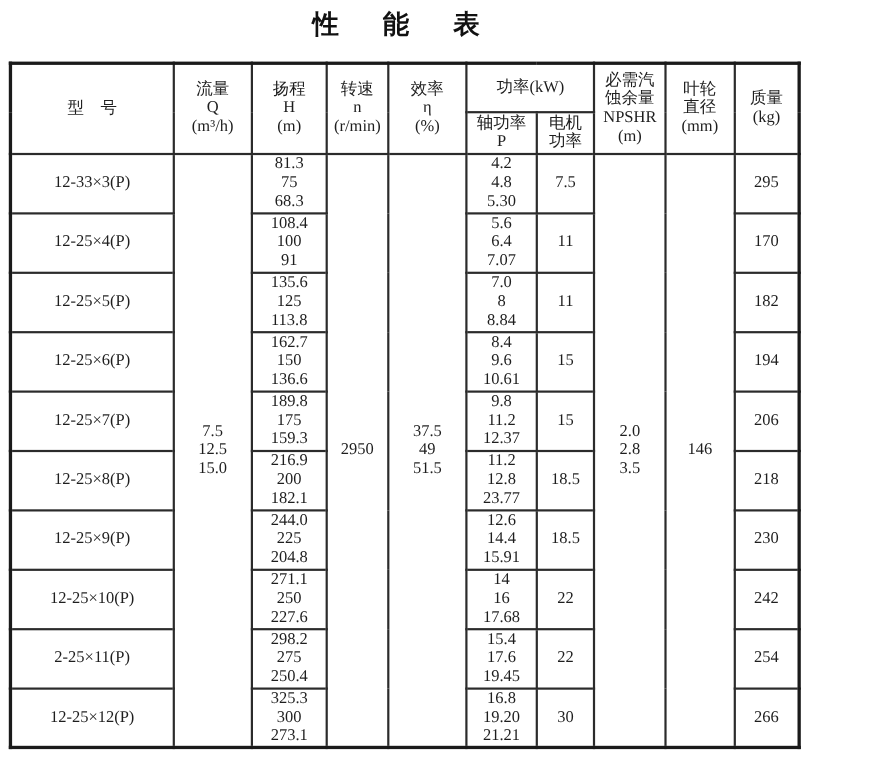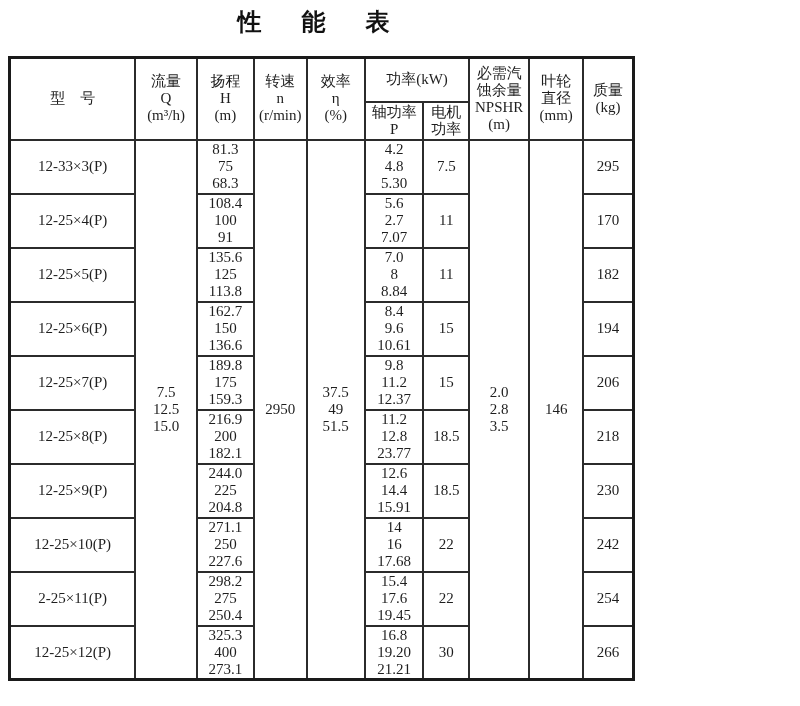--- a/index.html
+++ b/index.html
@@ -2,21 +2,21 @@
 <html><head>
 <meta charset="utf-8">
 <style>
   html, body {
     margin: 0;
     padding: 0;
     background: #ffffff;
     width: 800px;
   }
   .page {
-    width: 635px;
+    width: 728px;
     height: 706px;
     position: relative;
     font-family: "Liberation Serif", "DejaVu Serif", serif;
   }
   .title {
     text-align: center;
     font-family: "Liberation Sans", "DejaVu Sans", sans-serif;
     font-weight: bold;
     font-size: 24px;
     color: #111111;
@@ -158,21 +158,21 @@
 
     <tr>
       <td class="red model">12-25×4(P)</td>
       <td class="blk">
         <div class="ln">108.4</div>
         <div class="ln">100</div>
         <div class="ln">91</div>
       </td>
       <td class="red">
         <div class="ln">5.6</div>
-        <div class="ln">2.7</div>
+        <div class="ln">6.4</div>
         <div class="ln">7.07</div>
       </td>
       <td class="red">11</td>
       <td class="red">170</td>
     </tr>
 
     <tr>
       <td class="red model">12-25×5(P)</td>
       <td class="blk">
         <div class="ln">135.6</div>
@@ -281,21 +281,21 @@
         <div class="ln">19.45</div>
       </td>
       <td class="red">22</td>
       <td class="red">254</td>
     </tr>
 
     <tr>
       <td class="red model">12-25×12(P)</td>
       <td class="blk">
         <div class="ln">325.3</div>
-        <div class="ln">400</div>
+        <div class="ln">300</div>
         <div class="ln">273.1</div>
       </td>
       <td class="red">
         <div class="ln">16.8</div>
         <div class="ln">19.20</div>
         <div class="ln">21.21</div>
       </td>
       <td class="red">30</td>
       <td class="red">266</td>
     </tr>

